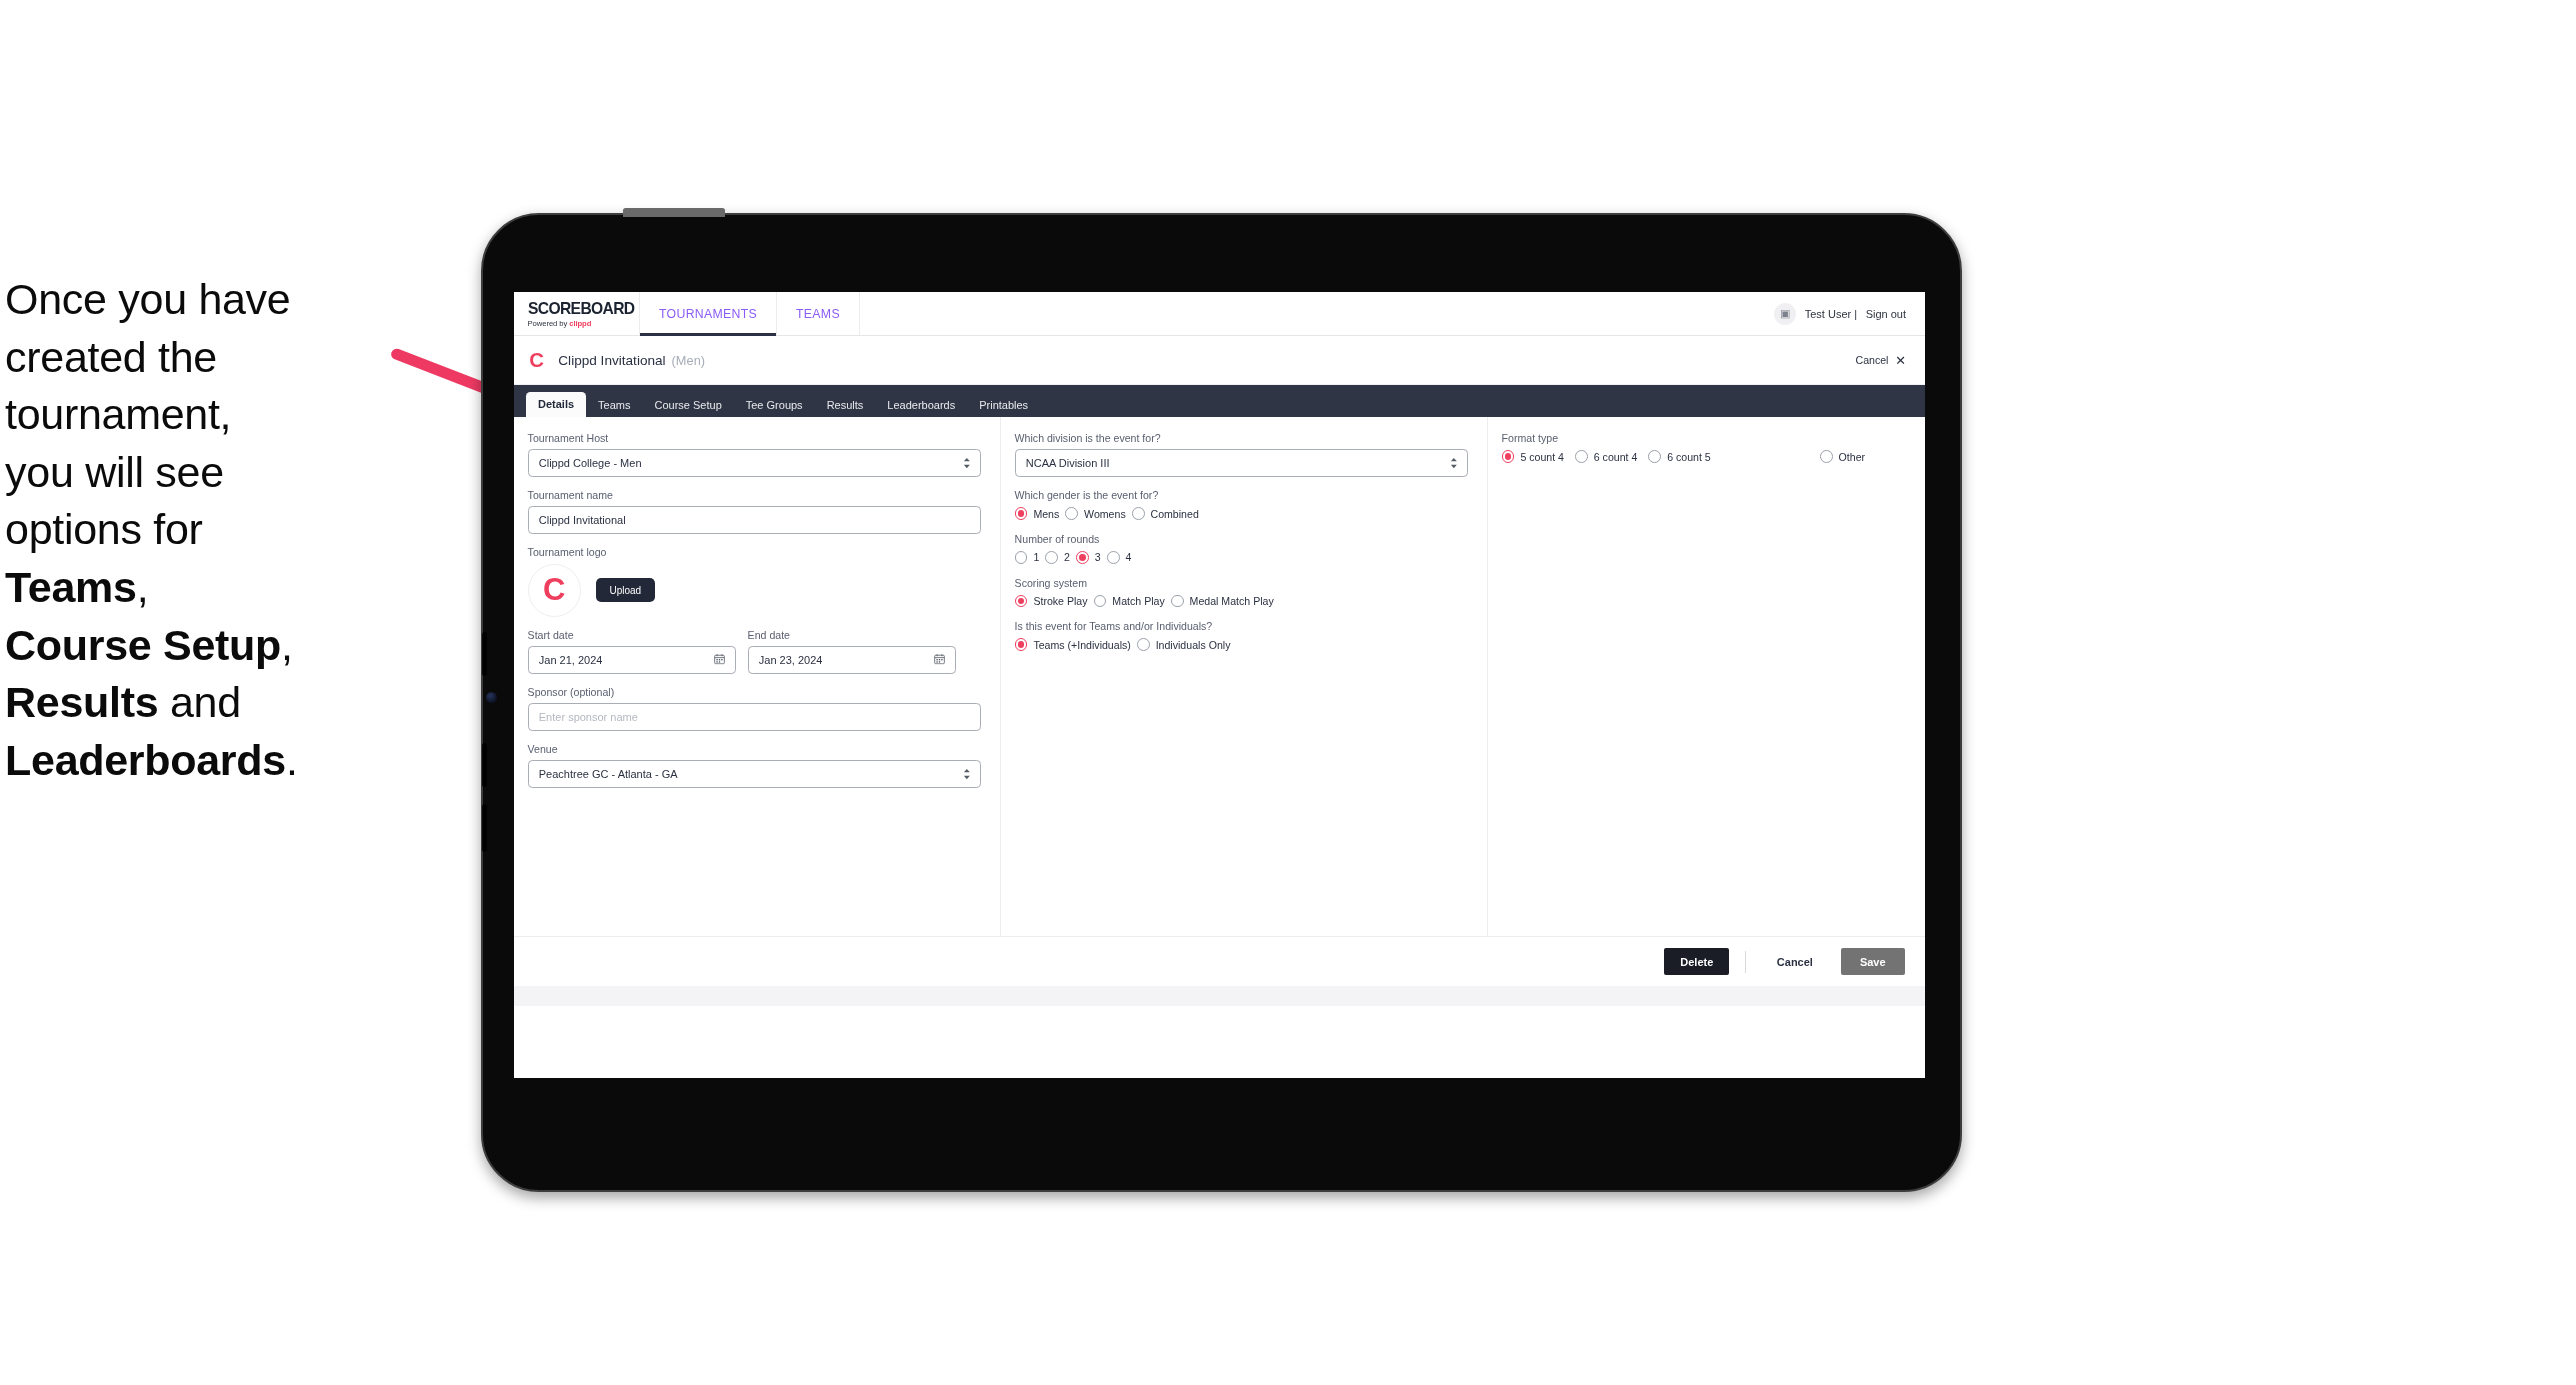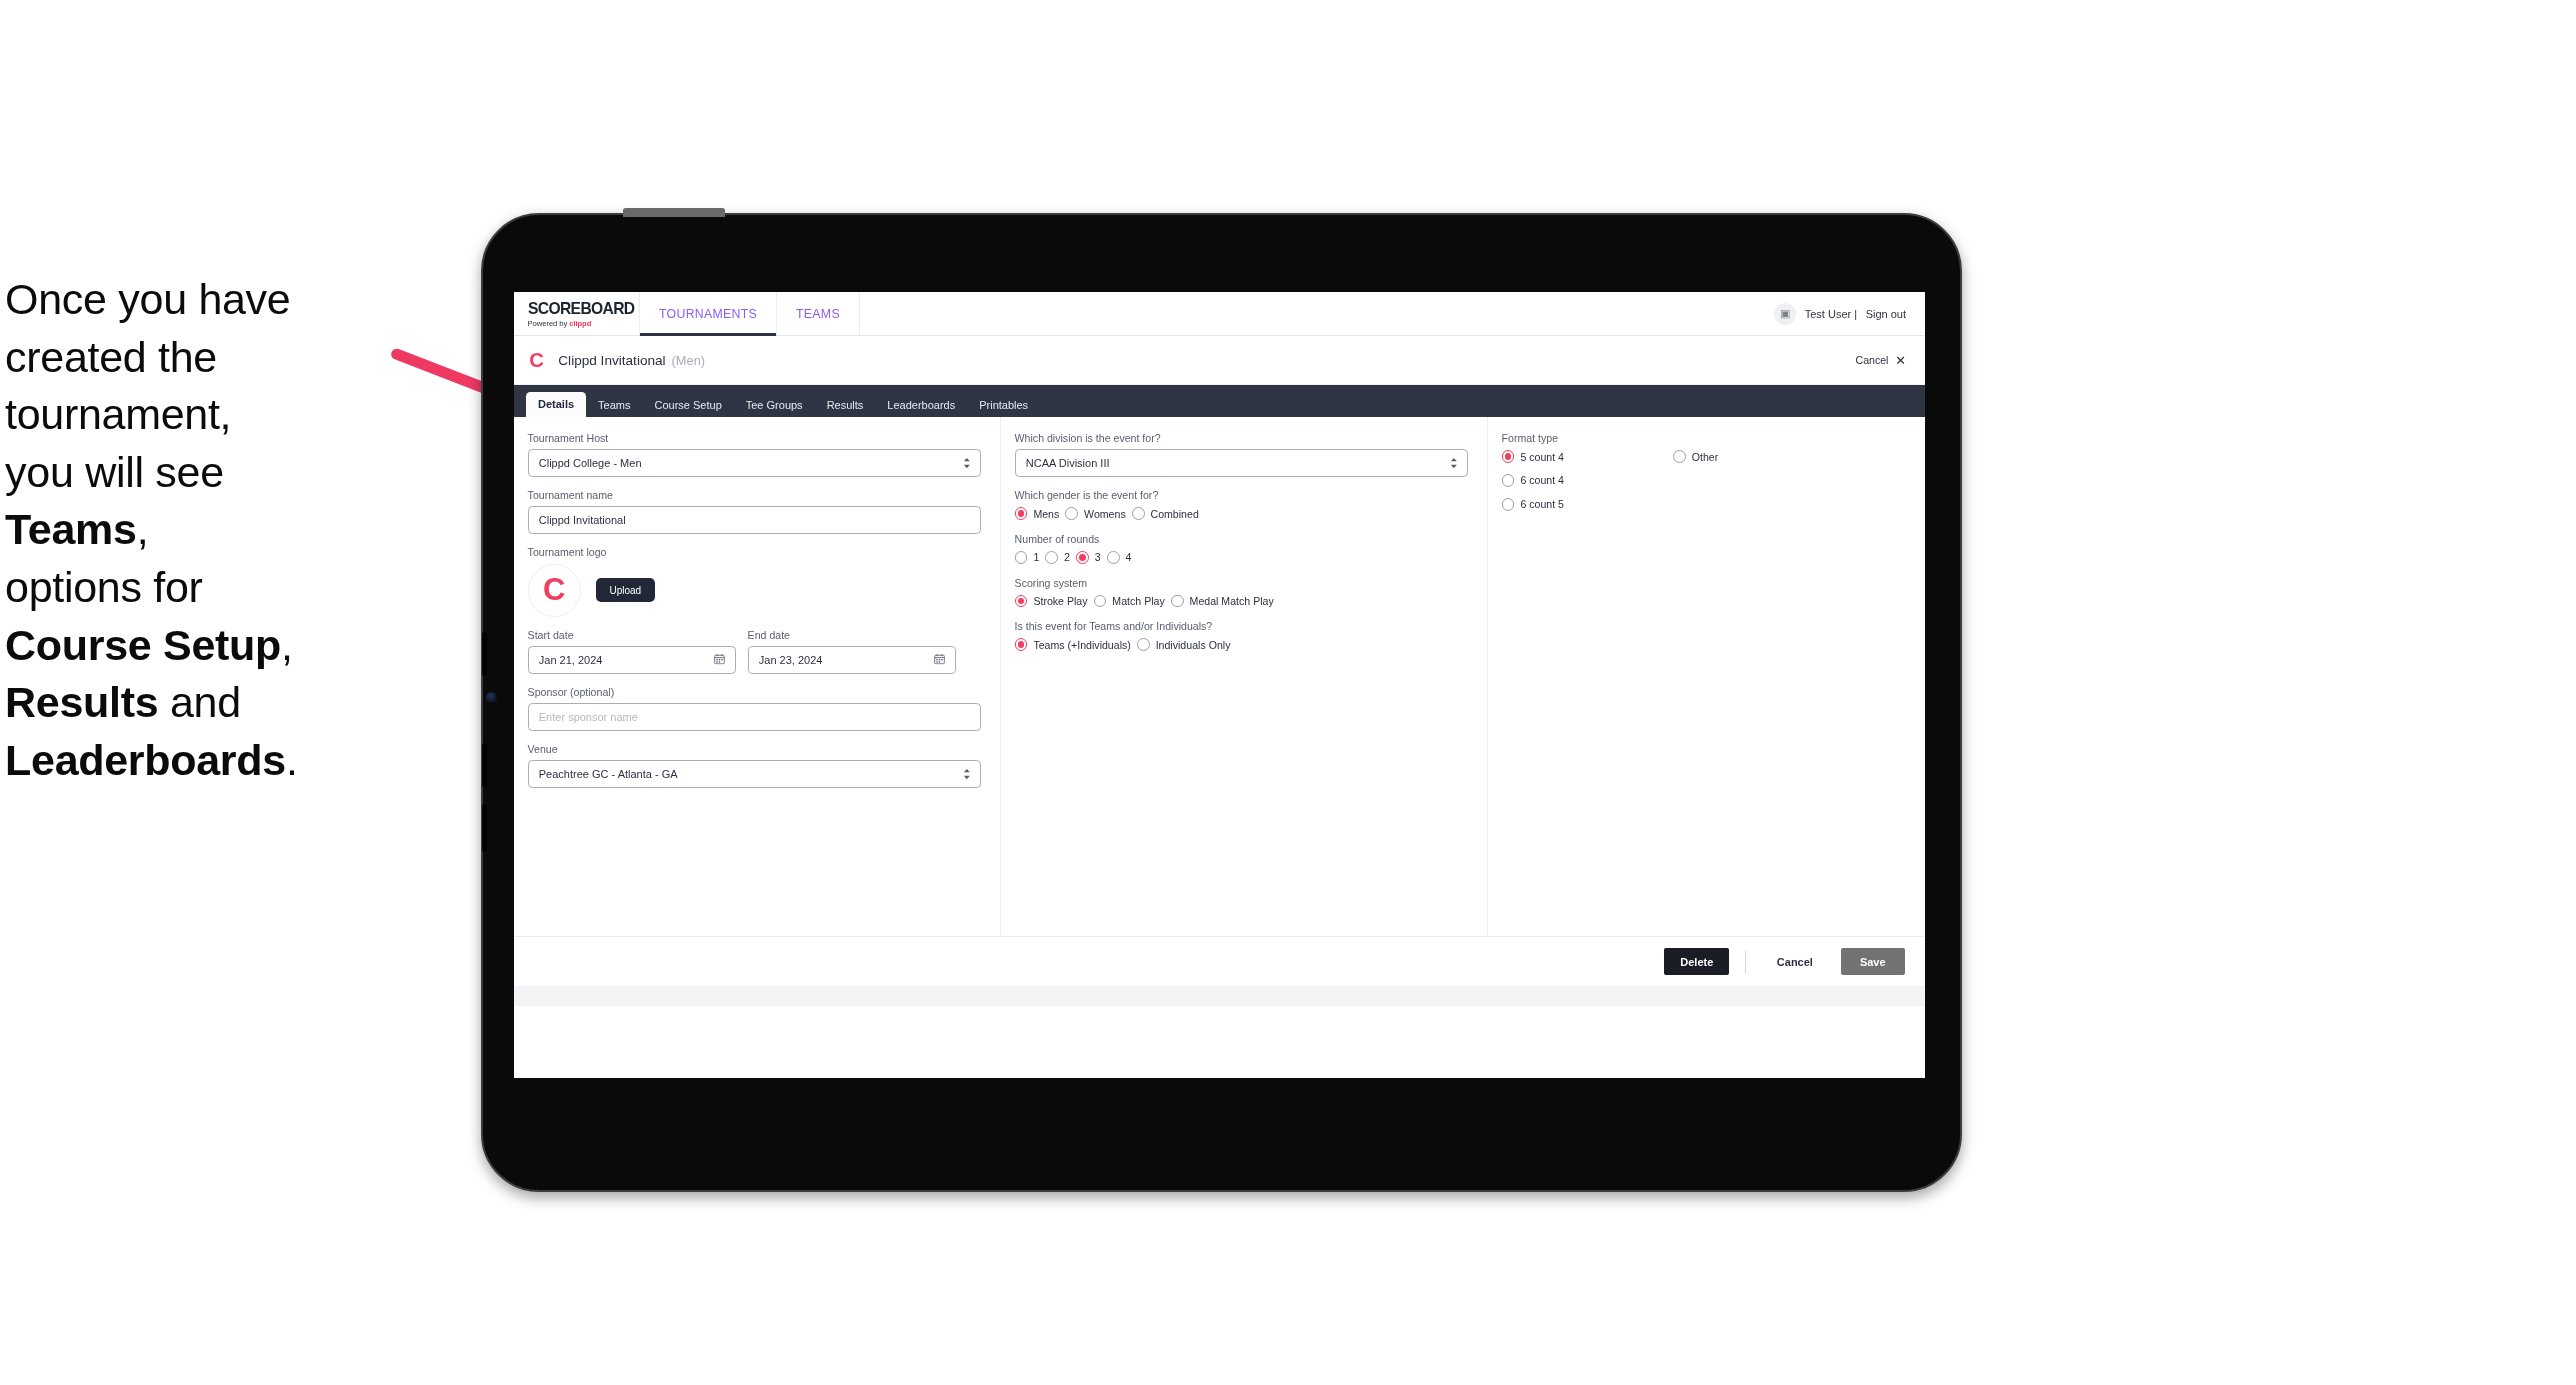--- a/index.html
+++ b/index.html
@@ -212,21 +212,21 @@
     width: 12.8px; height: 12.8px; border-radius:50%;
     border: 1.2px solid #9aa0aa; background:#fff;
     display:flex; align-items:center; justify-content:center; flex:none;
   }
   .rdot.on { border-color:#ef3f5f; }
   .rdot.on::after {
     content:""; width: 6.8px; height: 6.8px; border-radius:50%; background:#ef3f5f;
   }
 
   .fmt-wrap { display:flex; }
-  .fmt-col { display:flex; flex-direction:column; gap: 11px; }
+  .fmt-col { display:flex; flex-direction:row; gap: 11px; }
   .fmt-col.second { margin-left: 109px; }
 
   
   .form-footer {
     height: 50px; background:#fff; border-top: 0.9px solid #ededef;
     display:flex; align-items:center; justify-content:flex-end;
     padding-right: 20.4px; gap: 0;
   }
   .btn {
     font-size: 11px; padding: 7.7px 16px; border-radius:2px; cursor:pointer; font-weight:600;
@@ -241,22 +241,22 @@
 </head>
 <body>
 
 <div id="stage">
 
   <div class="annotation">
     <div>Once you have</div>
     <div>created the</div>
     <div>tournament,</div>
     <div>you will see</div>
+    <div>options for</div>
     <div><b>Teams</b><span>,</span></div>
-    <div>options for</div>
     <div><b>Course Setup</b><span>,</span></div>
     <div><b>Results</b><span> and</span></div>
     <div><b>Leaderboards</b><span>.</span></div>
   </div>
 
   <svg class="arrow-svg" viewBox="0 0 3026 1628">
     <line x1="466" y1="416" x2="735" y2="520" stroke="#ee3a63" stroke-width="13" stroke-linecap="round"></line>
     <polygon points="790,540 712,512 730,557" fill="#ee3a63"></polygon>
   </svg>
 

